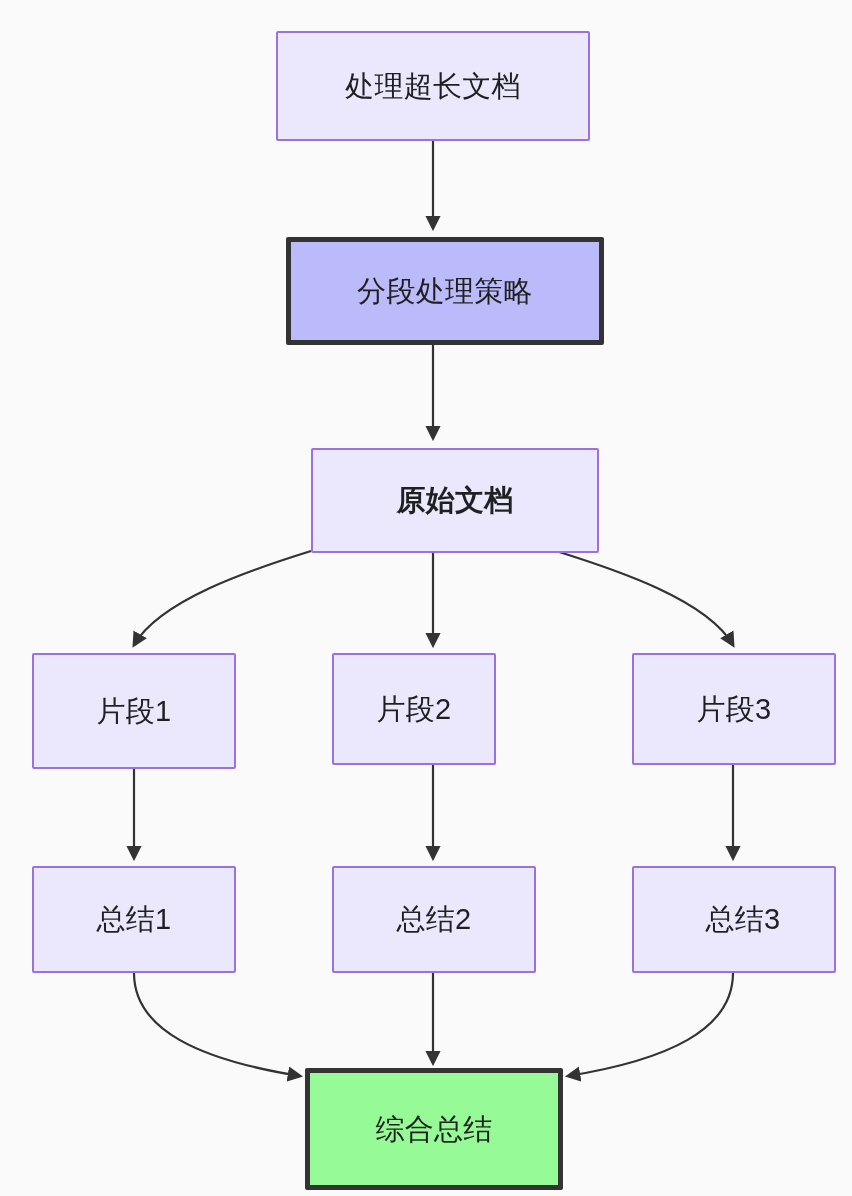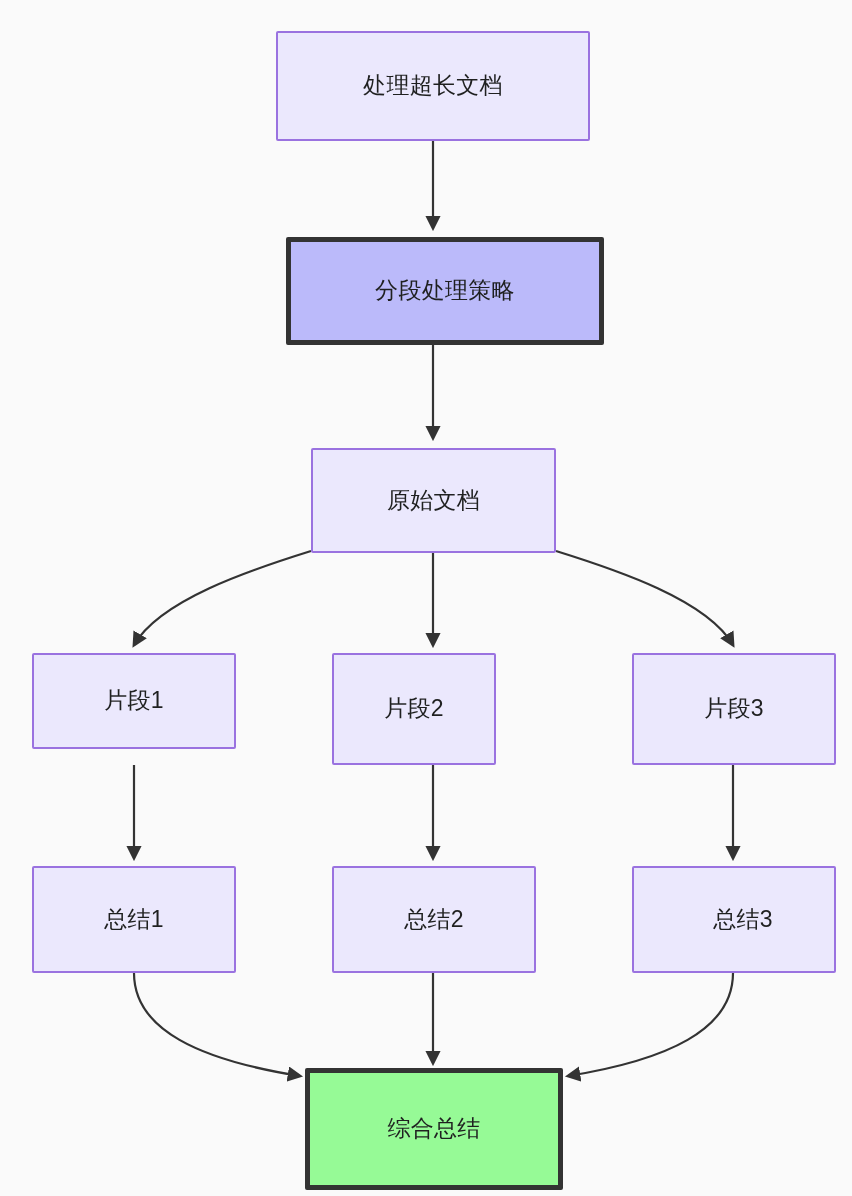--- a/index.html
+++ b/index.html
@@ -24,21 +24,21 @@
     pointer-events: none;
   }
   .node {
     position: absolute;
     box-sizing: border-box;
     display: flex;
     align-items: center;
     justify-content: center;
     text-align: center;
     color: #1f2020;
-    font-size: 23px;
+    font-size: 29px;
     line-height: 1.2;
     letter-spacing: 0.3px;
     background: #ebe8fd;
     border: 2px solid #9a72e0;
     border-radius: 2px;
     white-space: nowrap;
   }
   .node.highlight {
     background: #bbbafa;
     border: 5px solid #333333;
@@ -87,25 +87,25 @@
   </svg>
 
   <div class="node" style="left:276px; top:31px; width:314px; height:110px;">
     <span class="node-label">处理超长文档</span>
   </div>
 
   <div class="node highlight" style="left:286px; top:237px; width:318px; height:108px;">
     <span class="node-label">分段处理策略</span>
   </div>
 
-  <div class="node" style="left:311px; top:448px; width:245px; height:105px;">
+  <div class="node" style="left:311px; top:448px; width:288px; height:105px;font-weight:bold;">
     <span class="node-label">原始文档</span>
   </div>
 
-  <div class="node" style="left:32px; top:653px; width:204px; height:96px;">
+  <div class="node" style="left:32px; top:653px; width:204px; height:116px;">
     <span class="node-label">片段1</span>
   </div>
 
   <div class="node" style="left:332px; top:653px; width:164px; height:112px;">
     <span class="node-label">片段2</span>
   </div>
 
   <div class="node" style="left:632px; top:653px; width:204px; height:112px;">
     <span class="node-label">片段3</span>
   </div>

